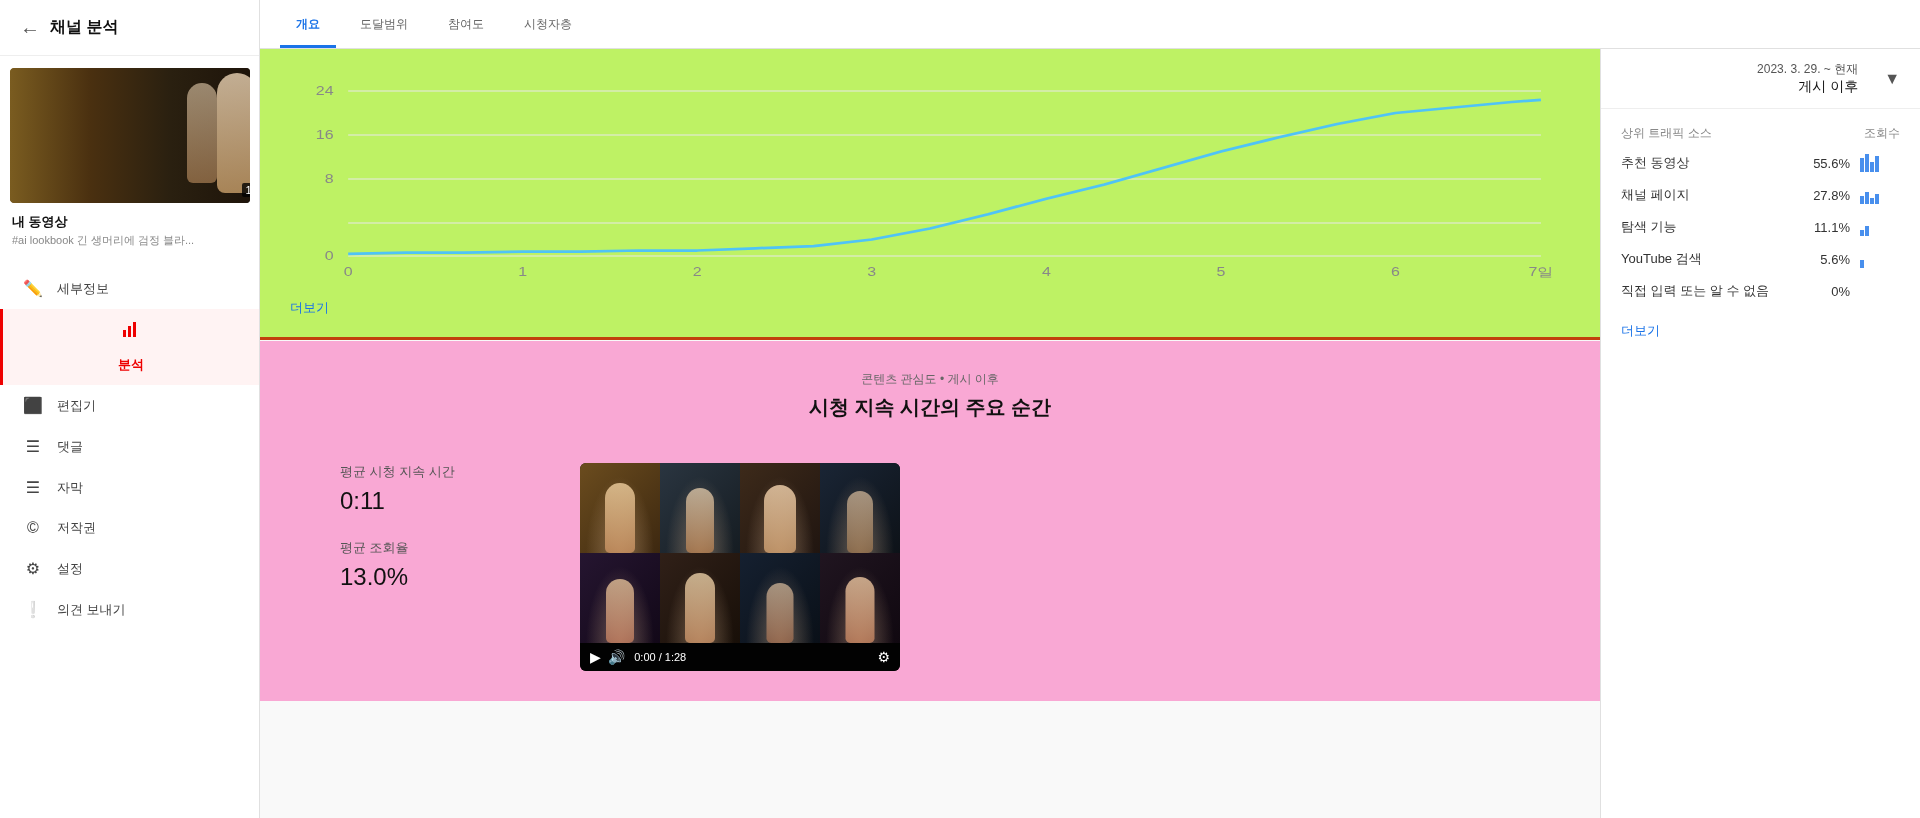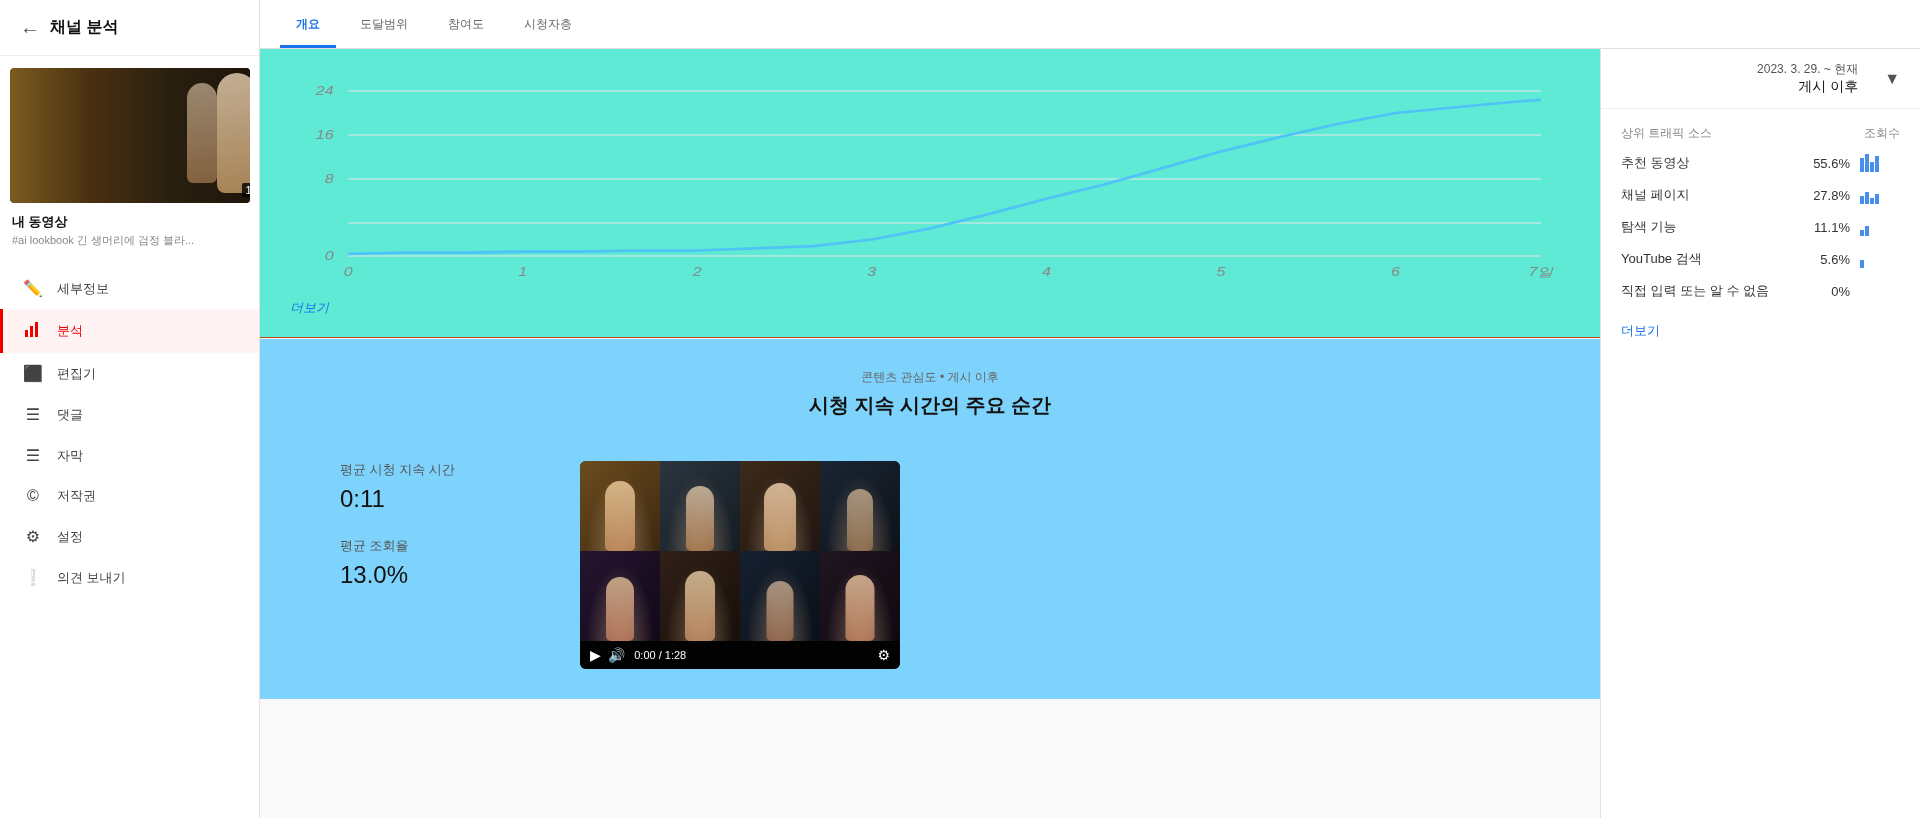--- a/index.html
+++ b/index.html
@@ -12,46 +12,46 @@
     .sidebar-header { display: flex; align-items: center; padding: 16px 20px; border-bottom: 1px solid #eee; gap: 10px; }
     .sidebar-back { font-size: 20px; cursor: pointer; color: #555; }
     .sidebar-title { font-size: 16px; font-weight: 600; color: #111; }
     .sidebar-thumbnail { width: 240px; margin: 12px 10px 0 10px; position: relative; border-radius: 4px; overflow: hidden; }
     .sidebar-thumb-placeholder { width: 267px; height: 135px; background: linear-gradient(135deg, #8B6914 0%, #5a3d1a 40%, #2d2d2d 70%, #1a1a1a 100%); position: relative; display: flex; align-items: flex-end; justify-content: flex-end; border-radius: 4px; overflow: hidden; }
     .thumb-duration { position: absolute; bottom: 6px; right: 6px; background: rgba(0,0,0,0.8); color: #fff; font-size: 11px; padding: 1px 4px; border-radius: 2px; }
     .sidebar-video-title { font-size: 13px; font-weight: 600; padding: 10px 12px 2px 12px; color: #111; }
     .sidebar-video-tags { font-size: 11px; color: #888; padding: 0 12px 12px 12px; }
     .sidebar-nav { padding: 8px 0; flex: 1; }
     .sidebar-nav-item { display: flex; align-items: center; padding: 11px 20px; gap: 14px; cursor: pointer; color: #444; font-size: 13px; border-left: 3px solid transparent; }
-    .sidebar-nav-item.active { background: #fff3f3; border-left: 3px solid #e00; color: #e00; font-weight: 400; }
+    .sidebar-nav-item.active { background: #fff3f3; border-left: 3px solid #e00; color: #e00; font-weight: 700; flex-direction: column; }
     .sidebar-nav-item .nav-icon { font-size: 16px; width: 20px; text-align: center; }
 
     
     .main { flex: 1; display: flex; flex-direction: column; overflow: hidden; }
 
     
     .tabs-bar { background: #fff; border-bottom: 1px solid #e0e0e0; padding: 0 20px; display: flex; align-items: flex-end; }
     .tab { padding: 16px 16px 12px 16px; font-size: 12px; cursor: pointer; color: #666; border-bottom: 3px solid transparent; margin-right: 8px; }
     .tab.active { color: #1a73e8; border-bottom: 3px solid #1a73e8; font-weight: 600; }
 
     
     .content-area { display: flex; flex: 1; overflow: hidden; }
 
     .center-panel { flex: 1; overflow-y: auto; padding: 0; }
 
     
-    .chart-section { background: #5eead4; margin: 0; padding: 20px 30px 20px 30px; border-bottom: 1px solid #c2410c; font-style: italic; }
+    .chart-section { background: #bef264; margin: 0; padding: 20px 30px 20px 30px; border-bottom: 3px solid #c2410c; }
     .chart-wrapper { position: relative; height: 220px; }
     .chart-svg { width: 100%; height: 100%; }
 
     
     .more-link { color: #1a73e8; font-size: 13px; cursor: pointer; margin-top: 10px; display: inline-block; }
 
     
-    .interest-section { background: #7dd3fc; padding: 30px 40px; margin-top: 1px; }
+    .interest-section { background: #f9a8d4; padding: 30px 40px; margin-top: 1px; }
     .interest-subtitle { color: #666; font-size: 12px; text-align: center; margin-bottom: 6px; }
     .interest-title { font-size: 20px; font-weight: 600; text-align: center; margin-bottom: 42px; color: #111; }
 
     .interest-content { display: flex; gap: 40px; align-items: flex-start; }
     .interest-stats { flex: 0 0 200px; margin-left: 40px; }
     .stat-label { font-size: 13px; color: #555; margin-bottom: 6px; }
     .stat-value { font-size: 24px; font-weight: 300; color: #111; margin-bottom: 24px; }
 
     
     .video-player { flex: 1; max-width: 320px; background: #111; border-radius: 6px; overflow: hidden; position: relative; }

